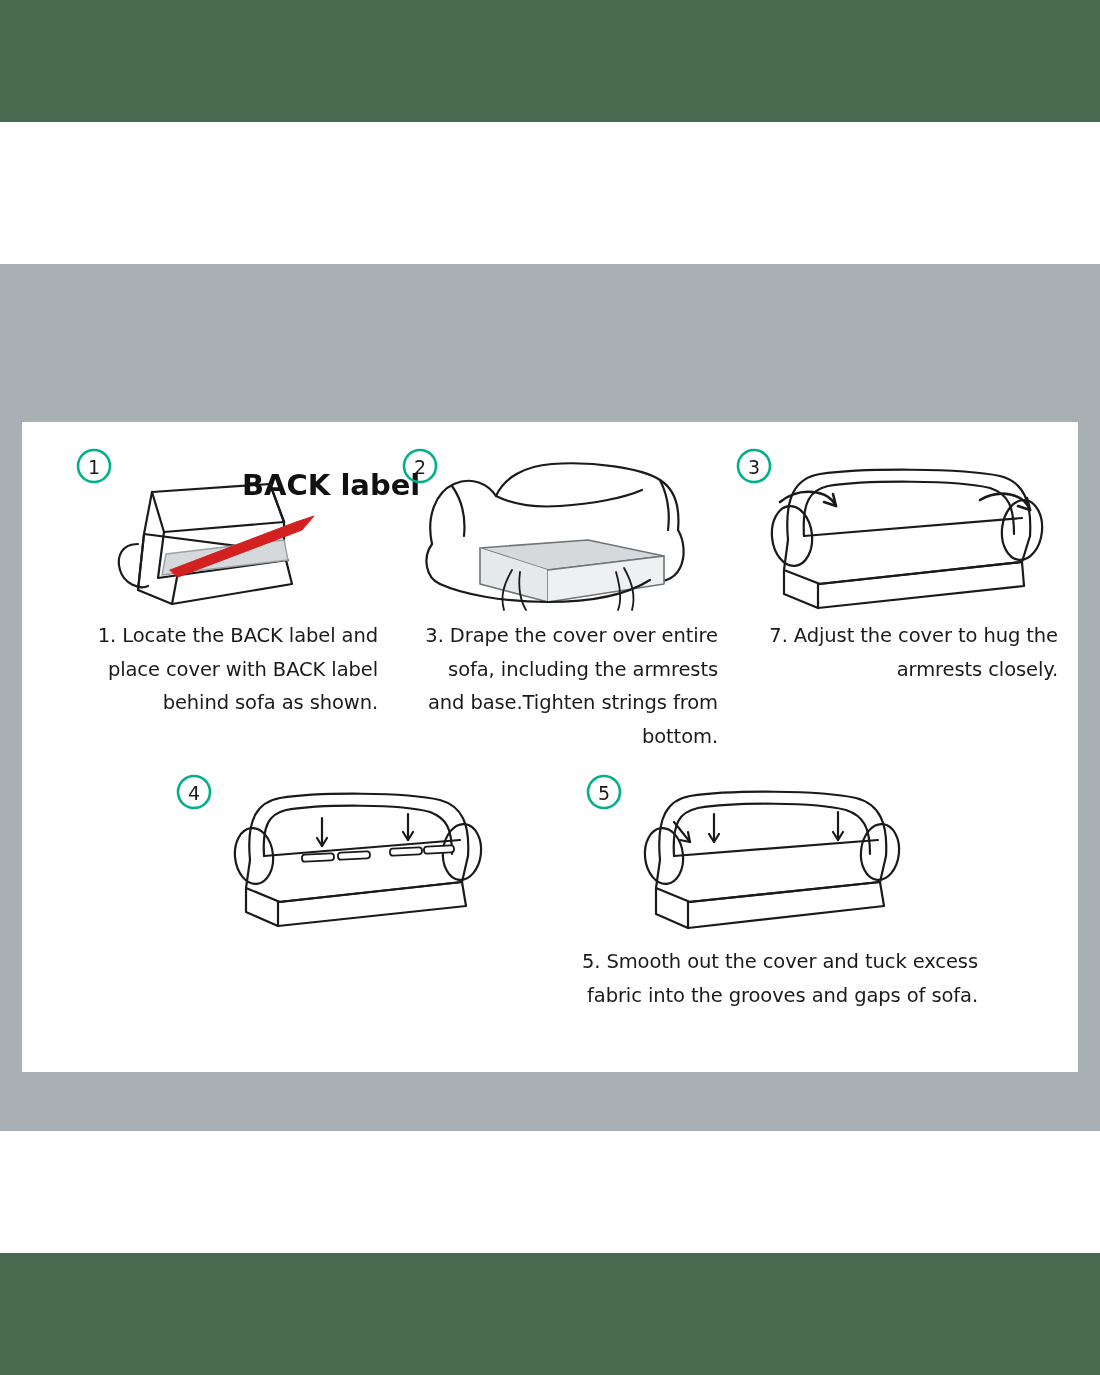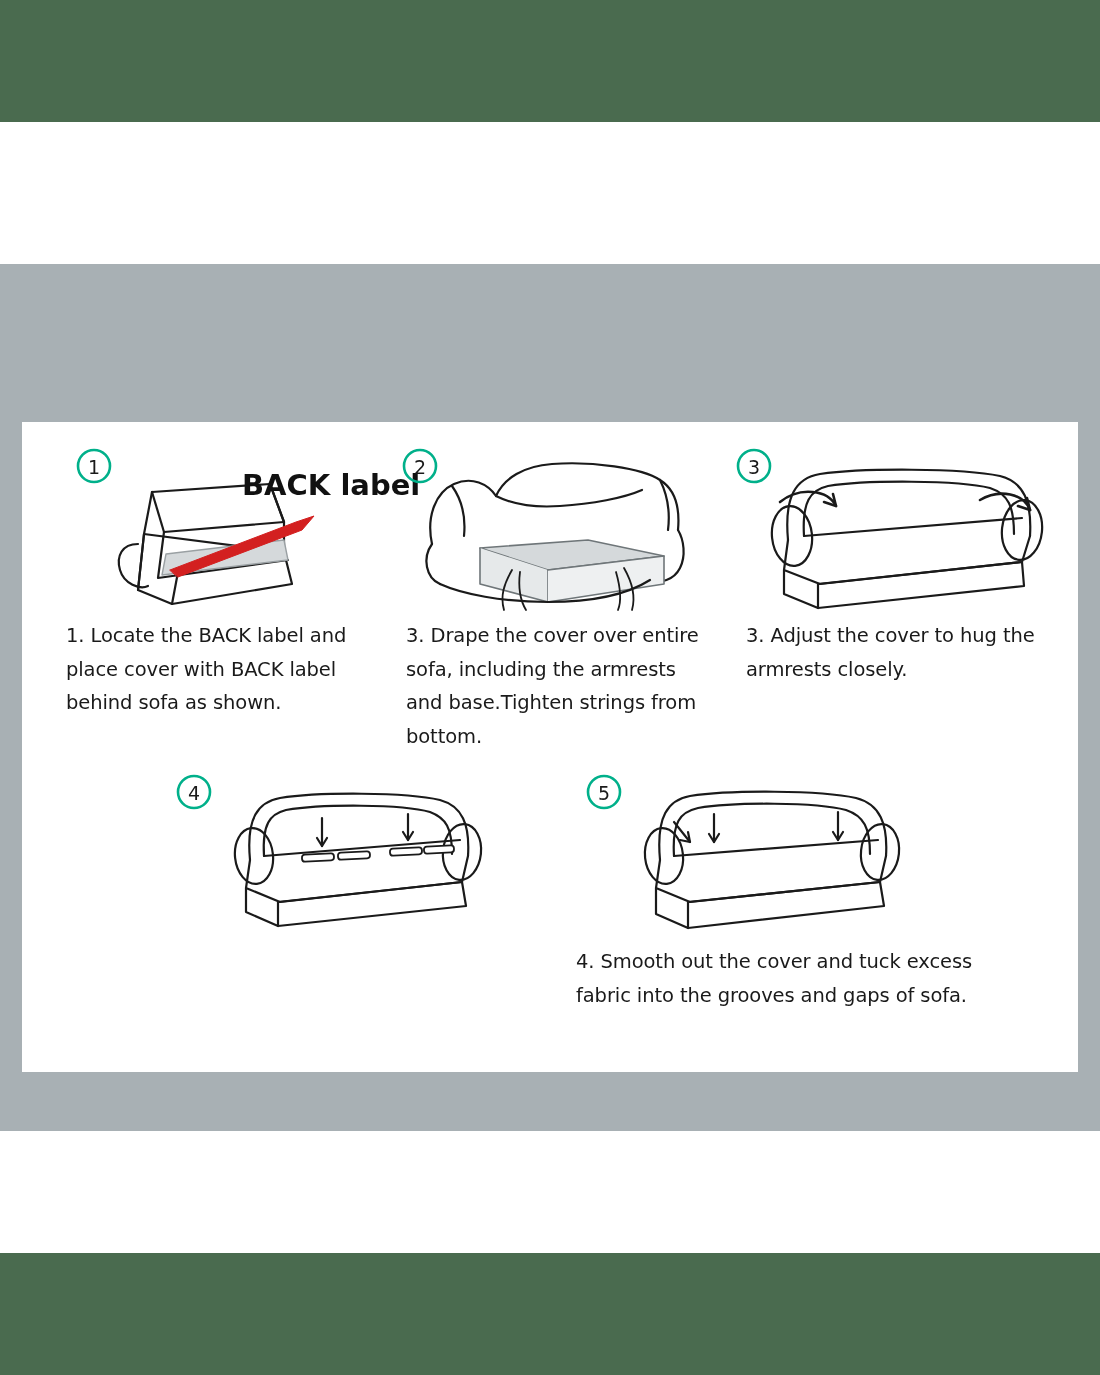--- a/index.html
+++ b/index.html
@@ -81,21 +81,21 @@
     position: relative;
     height: 175px;
   }
   .art svg { display: block; }
 
   .caption {
     font-family: "DejaVu Sans", sans-serif;
     font-size: 19.5px;
     line-height: 1.72;
     color: #1a1a1a;
-    text-align: left;
+    text-align: right;
     padding: 0 14px;
     letter-spacing: -0.1px;
   }
 
   
   .back-label {
     position: absolute;
     left: 190px;
     top: 24px;
     font-family: "DejaVu Sans", sans-serif;
@@ -204,21 +204,21 @@
 
             <ellipse cx="290" cy="86" rx="20" ry="30" transform="rotate(6 290 86)"></ellipse>
 
             <path d="M48 58 C68 42 96 46 104 62" stroke-width="2.6"></path>
             <path d="M104 62 L92 58 M104 62 L101 50" stroke-width="2.6"></path>
             <path d="M248 56 C268 44 292 50 298 66" stroke-width="2.6"></path>
             <path d="M298 66 L286 62 M298 66 L295 54" stroke-width="2.6"></path>
           </g>
         </svg>
       </div>
-      <div class="caption">3. Adjust the cover to hug the armrests closely.</div>
+      <div class="caption">7. Adjust the cover to hug the armrests closely.</div>
     </div>
   </div>
 
   <div class="row row-bottom">
 
     <div class="step">
       <div class="art">
         <svg width="430" height="170" viewBox="0 0 430 170">
           <g fill="none" stroke="#1a1a1a" stroke-width="2.2" stroke-linejoin="round" stroke-linecap="round">
 
@@ -275,17 +275,17 @@
 
             <path d="M112 52 L128 72" stroke-width="2.2"></path>
             <path d="M128 72 L118 70 M128 72 L126 62" stroke-width="2.2"></path>
             <path d="M152 44 L152 72" stroke-width="2.2"></path>
             <path d="M152 72 L147 64 M152 72 L157 64" stroke-width="2.2"></path>
             <path d="M276 42 L276 70" stroke-width="2.2"></path>
             <path d="M276 70 L271 62 M276 70 L281 62" stroke-width="2.2"></path>
           </g>
         </svg>
       </div>
-      <div class="caption">4. Smooth out the cover and tuck excess fabric into the grooves and gaps of sofa.</div>
+      <div class="caption">5. Smooth out the cover and tuck excess fabric into the grooves and gaps of sofa.</div>
     </div>
   </div>
 
 </div>
 
 </body></html>

